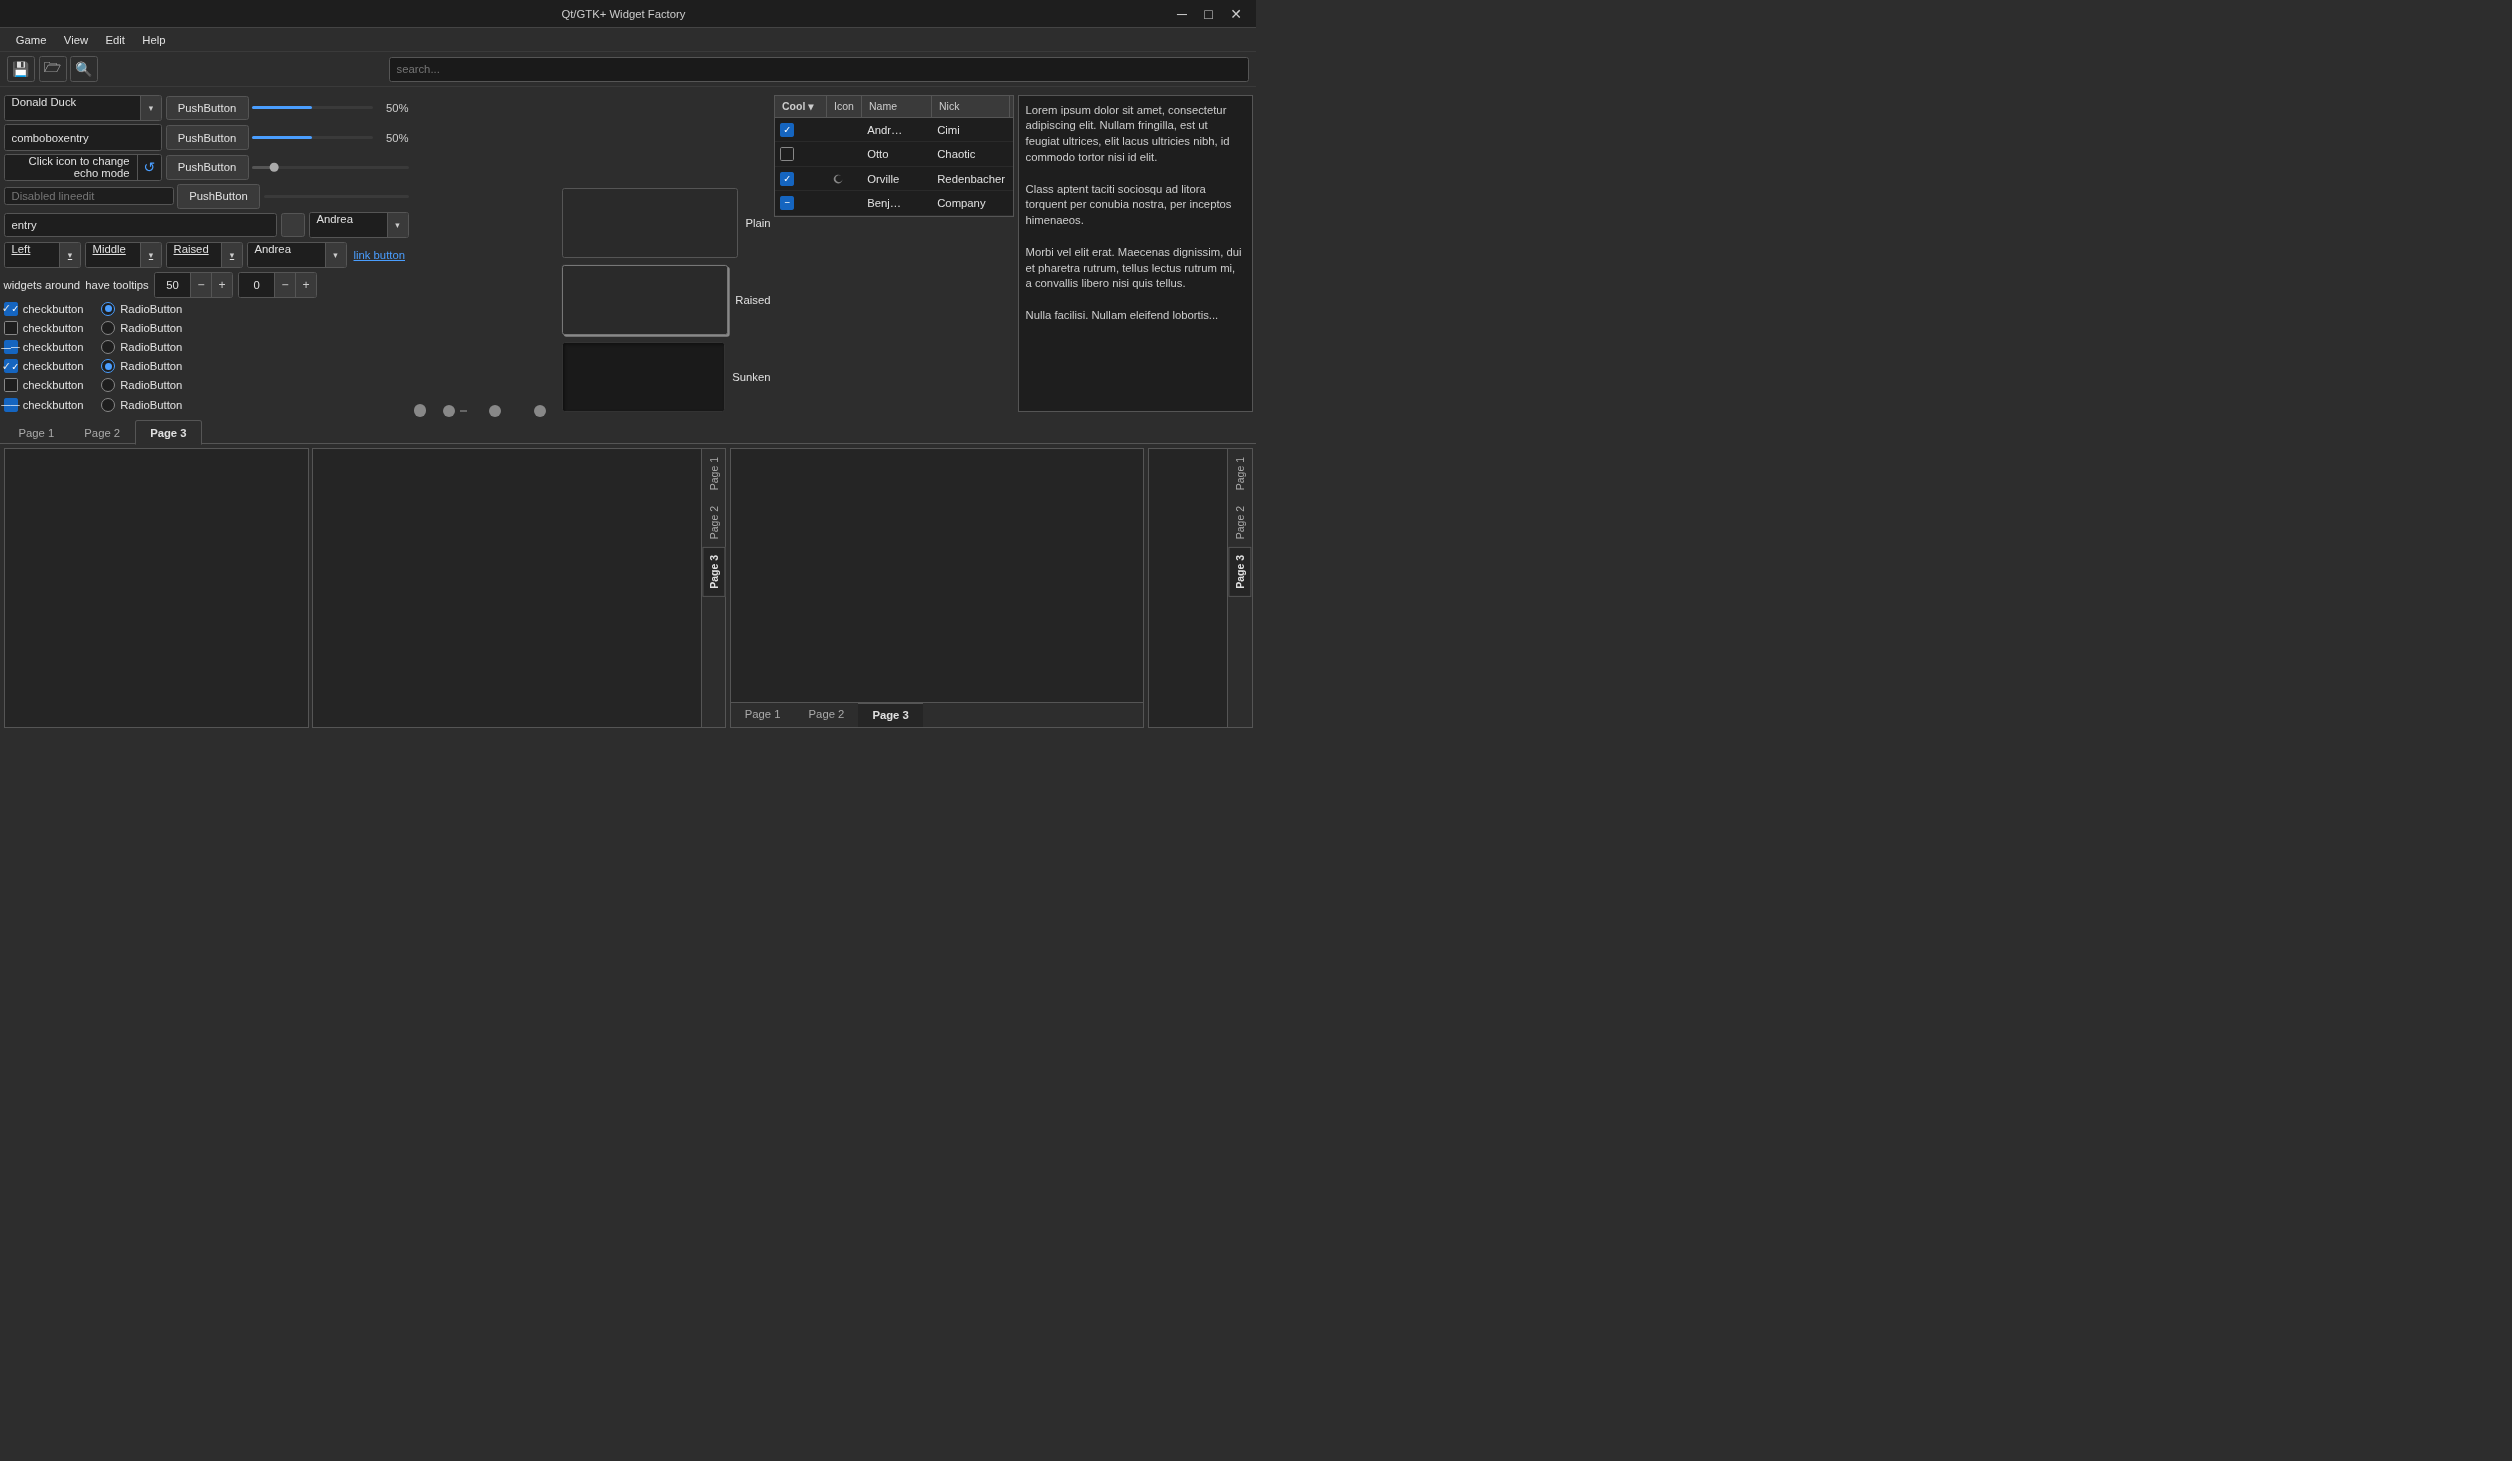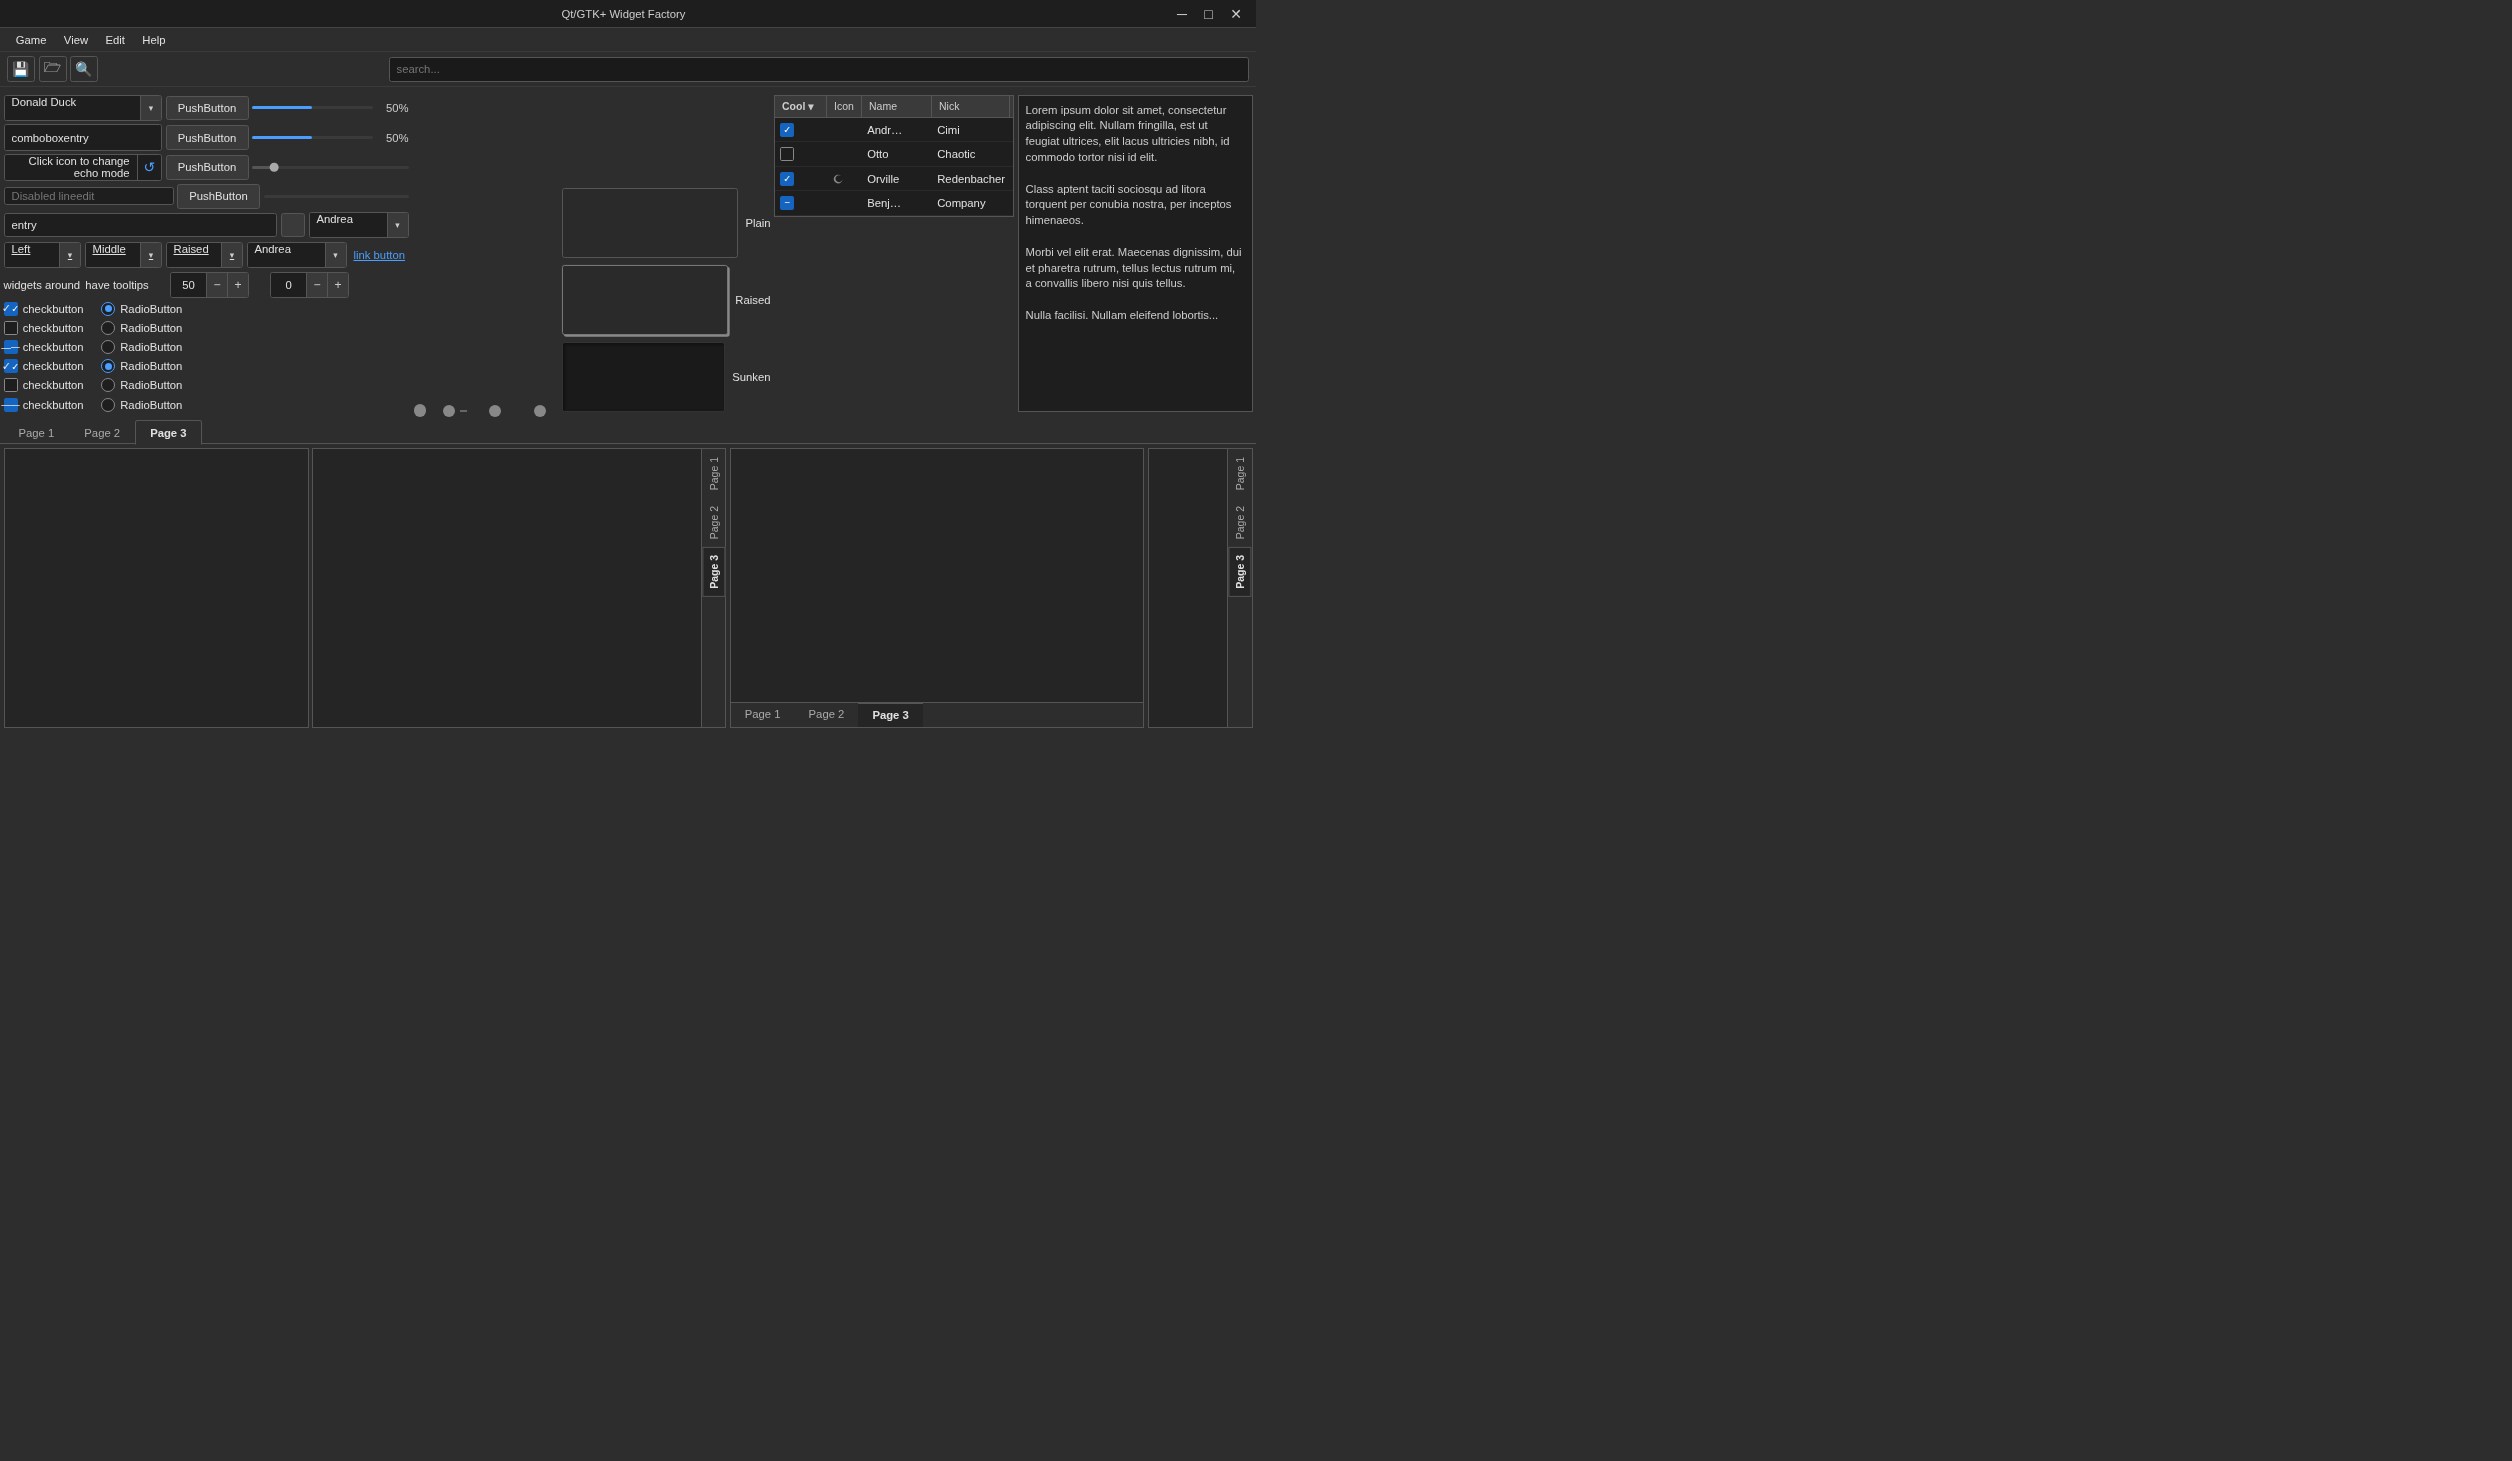--- a/index.html
+++ b/index.html
@@ -252,21 +252,20 @@
     .tooltips-row {
       display: flex;
       align-items: center;
       gap: 5.2px;
     }
     .spinner-group {
       display: flex;
       border: 0.9px solid #555;
       border-radius: 2.6px;
       overflow: hidden;
-      margin-left: 16px;
     }
     .spinner-input {
       background: #1e1e1e;
       border: none;
       outline: none;
       color: #e0e0e0;
       font-size: 11.3px;
       width: 35px;
       text-align: center;
       height: 24.4px;

